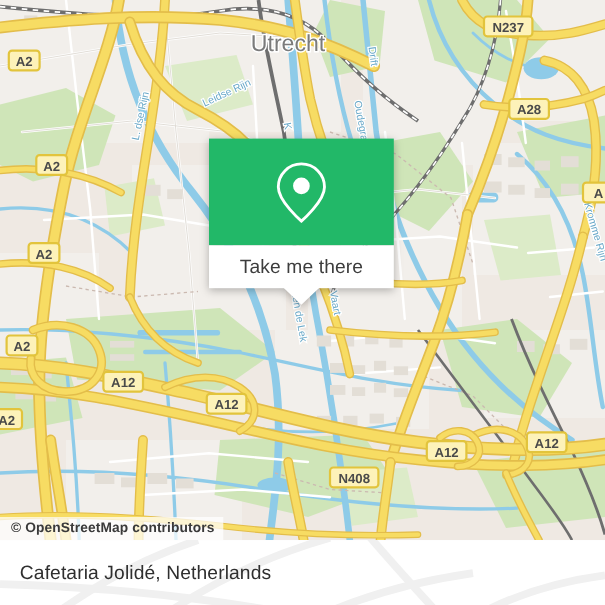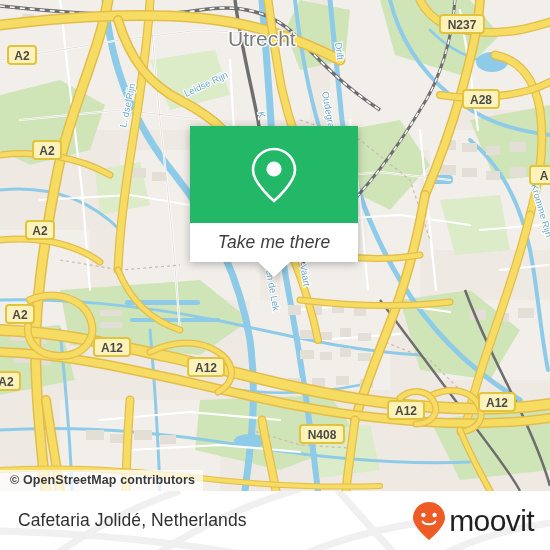--- a/index.html
+++ b/index.html
@@ -39,21 +39,21 @@
   #card-head {
     height: 97px; background: #22b868;
     display: flex; align-items: center; justify-content: center;
   }
   #card-body {
     height: 39px; background: #ffffff;
     display: flex; align-items: center; justify-content: center;
     position: relative;
   }
   #card-label {
-    font-size: 17.5px; color: #3d3d3d; letter-spacing: .1px; font-style: italic;
+    font-size: 17.5px; color: #3d3d3d; letter-spacing: .1px;
   }
   #card-tail {
     position: absolute; left: 50%; bottom: -15px;
     margin-left: -17px;
     width: 0; height: 0;
     border-left: 17px solid transparent;
     border-right: 17px solid transparent;
     border-top: 16px solid #ffffff;
   }
 
@@ -426,25 +426,16 @@
         <path d="M20 120 C70 80 120 50 180 30"></path>
         <path d="M120 120 C170 80 230 48 300 28"></path>
         <path d="M250 120 C300 90 360 70 430 60"></path>
         <path d="M400 120 C440 90 490 70 550 62"></path>
         <path d="M0 70 C80 72 170 80 260 96 C340 110 440 118 550 120"></path>
         <path d="M330 20 C360 55 390 88 420 120"></path>
       </g>
     </svg>
     <div id="footer-inner">
       <span id="place-title">Cafetaria Jolidé, Netherlands</span>
-      <span id="brand">
-        <svg width="34" height="40" viewBox="0 0 34 40">
-          <path d="M17 1 C8.2 1 1 8.2 1 17 C1 26 17 39 17 39 C17 39 33 26 33 17 C33 8.2 25.8 1 17 1 Z" fill="#ef5b25"></path>
-          <circle cx="11.4" cy="14" r="2.2" fill="#ffffff"></circle>
-          <circle cx="22.6" cy="14" r="2.2" fill="#ffffff"></circle>
-          <path d="M10.6 20.5 C12.8 24.2 21.2 24.2 23.4 20.5" fill="none" stroke="#ffffff" stroke-width="2.1" stroke-linecap="round"></path>
-        </svg>
-        <span id="brand-text">moovit</span>
-      </span>
     </div>
   </div>
 
 </div>
 
 </body></html>

